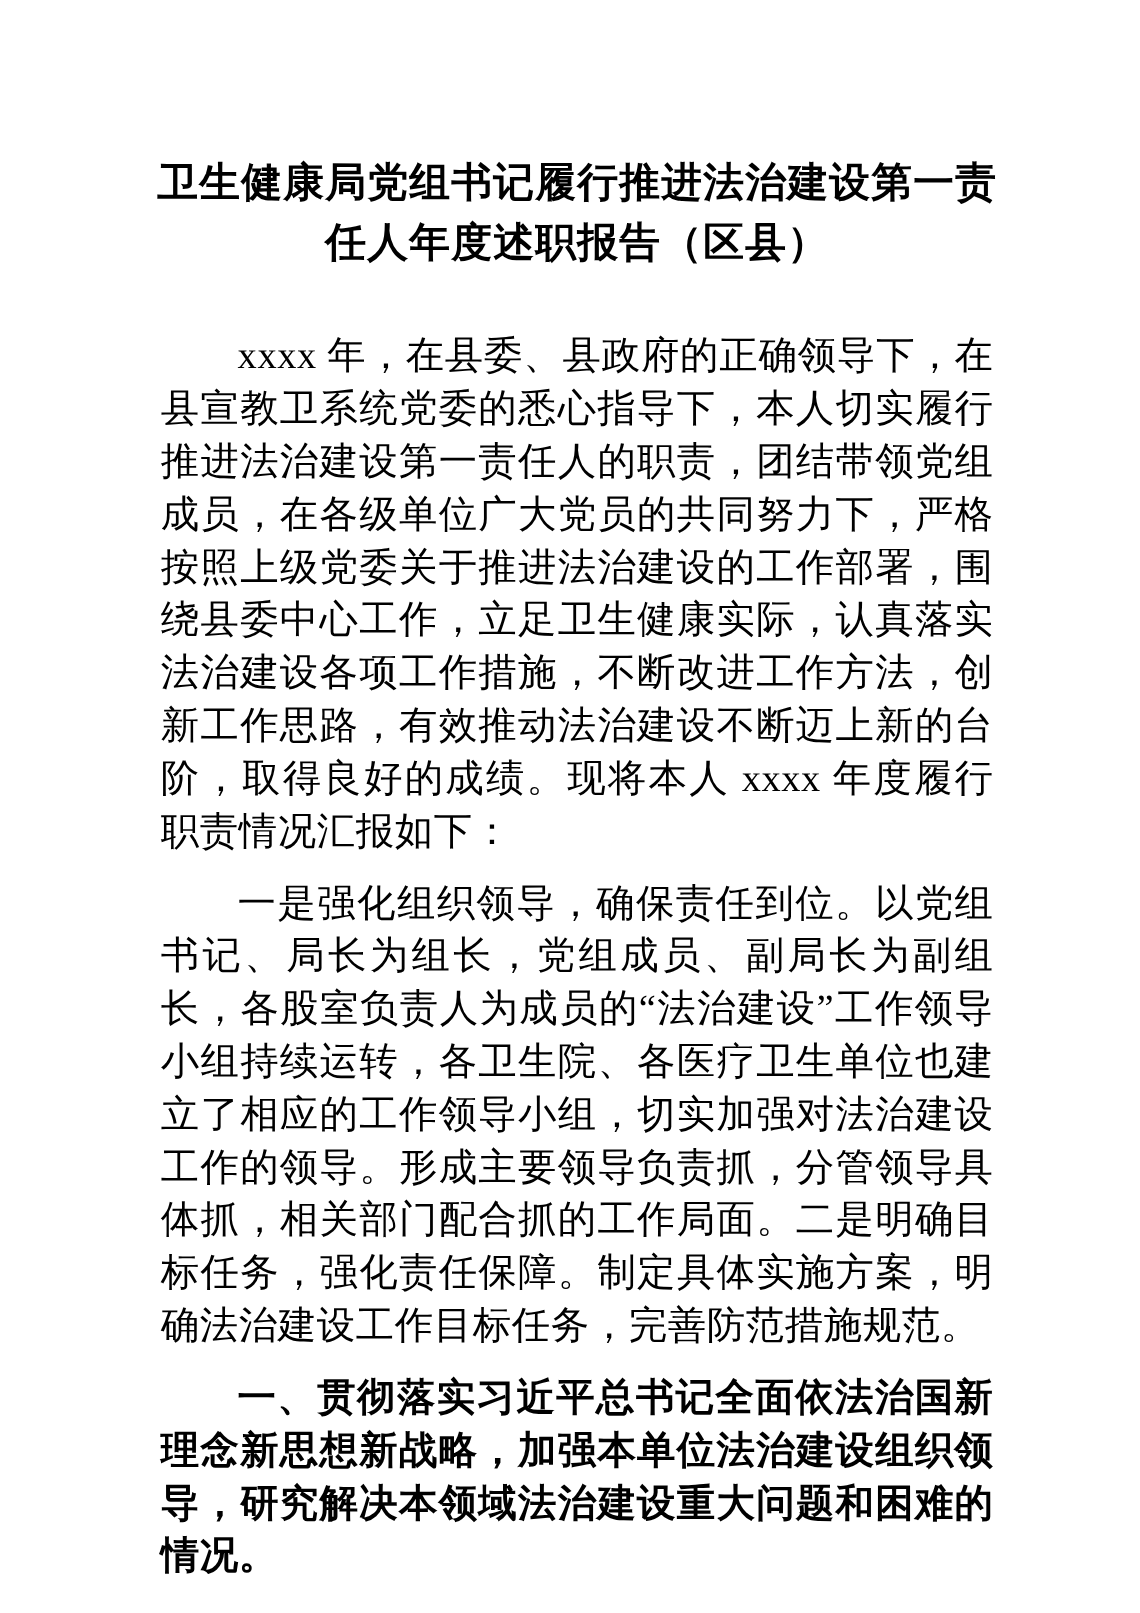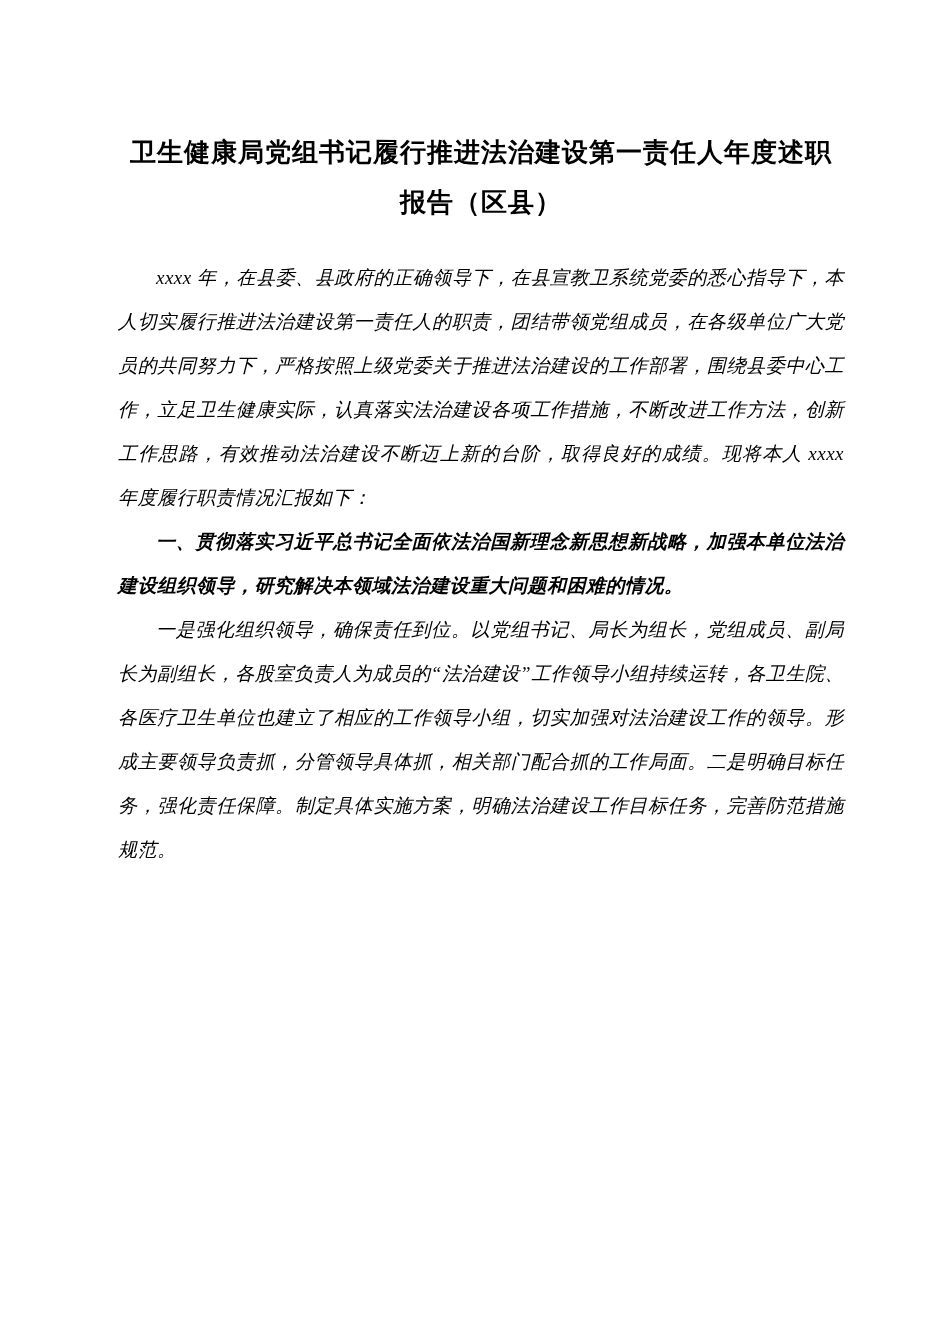--- a/index.html
+++ b/index.html
@@ -12,54 +12,53 @@
     width: 950px;
     height: 1344px;
     background: #ffffff;
     box-sizing: border-box;
     padding: 128px 106px 40px 118px;
     color: #000000;
     font-family: "Liberation Serif", serif;
     overflow: hidden;
   }
   .doc-title {
-    margin: 0 0 28px 0;
-    font-size: 26px;
+    margin: 0 0 46px 0;
+    font-size: 34px;
     line-height: 50px;
     font-weight: bold;
     text-align: center;
     font-family: "Liberation Serif", serif;
     letter-spacing: 1px;
   }
   .doc-body {
     width: 100%;
   }
   .para {
-    margin: 0;
-    font-size: 19px;
+    margin: 16px;
+    font-size: 32px;
     line-height: 44px;
     text-indent: 2em;
     text-align: justify;
     text-justify: inter-character;
     letter-spacing: 0.5px;
     word-break: break-all;
-    font-style: italic;
   }
   .para.body {
     font-weight: normal;
     font-family: "Liberation Serif", serif;
   }
   .para.heading {
     font-weight: bold;
     font-family: "Liberation Sans", sans-serif;
   }
 </style>
 </head>
 <body>
 
 <div class="page">
   <h1 class="doc-title">卫生健康局党组书记履行推进法治建设第一责任人年度述职报告（区县）</h1>
   <div class="doc-body">
       <p class="para body">xxxx 年，在县委、县政府的正确领导下，在县宣教卫系统党委的悉心指导下，本人切实履行推进法治建设第一责任人的职责，团结带领党组成员，在各级单位广大党员的共同努力下，严格按照上级党委关于推进法治建设的工作部署，围绕县委中心工作，立足卫生健康实际，认真落实法治建设各项工作措施，不断改进工作方法，创新工作思路，有效推动法治建设不断迈上新的台阶，取得良好的成绩。现将本人 xxxx 年度履行职责情况汇报如下：</p>
+      <p class="para body">一是强化组织领导，确保责任到位。以党组书记、局长为组长，党组成员、副局长为副组长，各股室负责人为成员的“法治建设”工作领导小组持续运转，各卫生院、各医疗卫生单位也建立了相应的工作领导小组，切实加强对法治建设工作的领导。形成主要领导负责抓，分管领导具体抓，相关部门配合抓的工作局面。二是明确目标任务，强化责任保障。制定具体实施方案，明确法治建设工作目标任务，完善防范措施规范。</p>
       <p class="para heading">一、贯彻落实习近平总书记全面依法治国新理念新思想新战略，加强本单位法治建设组织领导，研究解决本领域法治建设重大问题和困难的情况。</p>
-      <p class="para body">一是强化组织领导，确保责任到位。以党组书记、局长为组长，党组成员、副局长为副组长，各股室负责人为成员的“法治建设”工作领导小组持续运转，各卫生院、各医疗卫生单位也建立了相应的工作领导小组，切实加强对法治建设工作的领导。形成主要领导负责抓，分管领导具体抓，相关部门配合抓的工作局面。二是明确目标任务，强化责任保障。制定具体实施方案，明确法治建设工作目标任务，完善防范措施规范。</p>
     </div>
 </div>
 
 </body></html>

